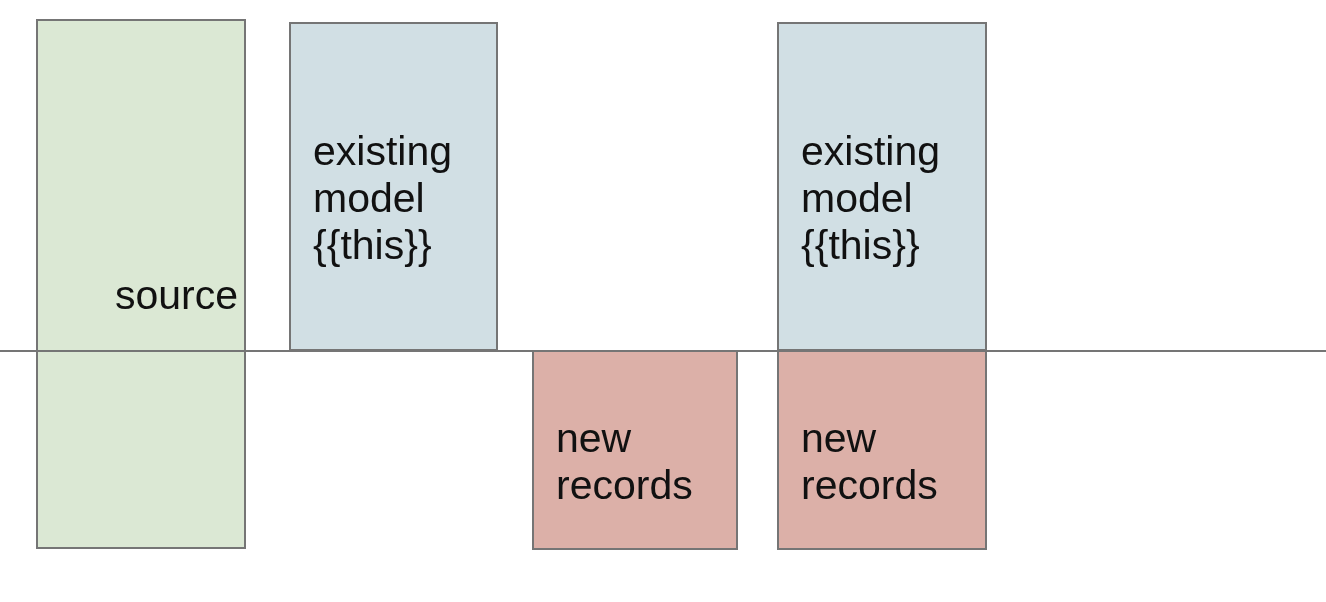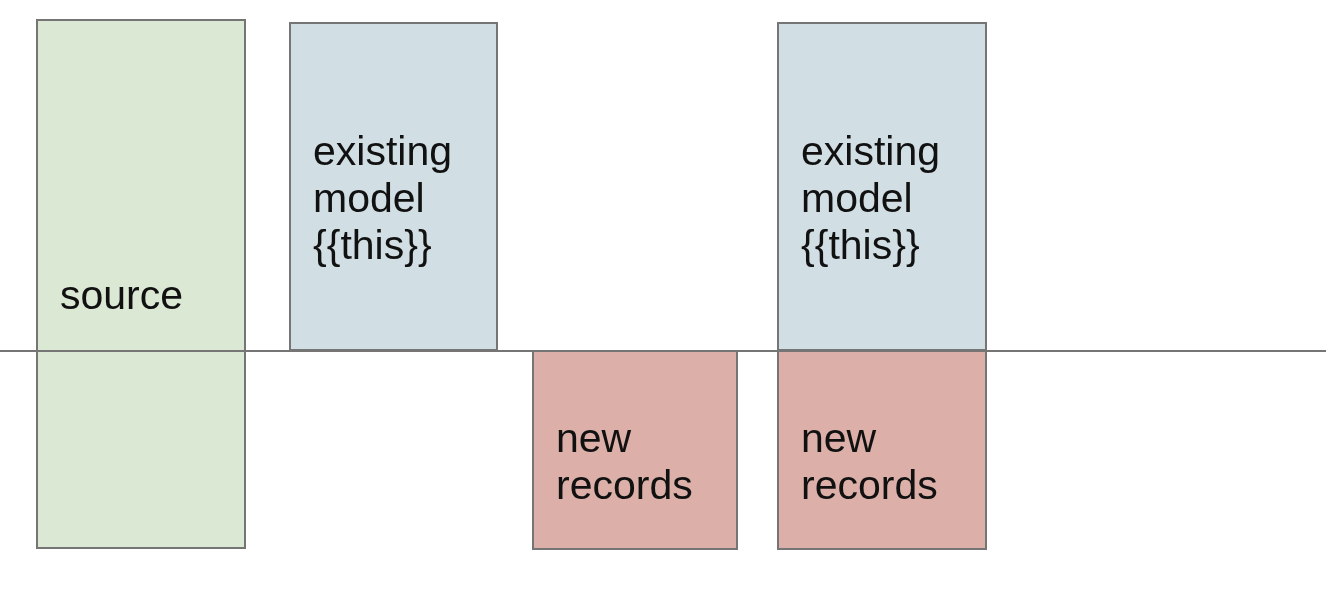--- a/index.html
+++ b/index.html
@@ -45,21 +45,21 @@
   .box-existing-2      { left: 777px;  top: 22px;  width: 210px; height: 329px; z-index: 0; }
   .box-new-records-2   { left: 777px;  top: 350px; width: 210px; height: 200px; z-index: 0; }
   .box-full-refresh    { left: 1042px; top: 18px;  width: 210px; height: 530px; z-index: 2; }
   .label { display: inline-block; margin-top: 23px; }
 </style>
 </head>
 <body>
 
 <div class="canvas">
 
-  <div class="box box-source" style="background-color: rgb(219, 232, 212);">
+  <div class="box box-source" style="background-color: rgb(219, 232, 212); justify-content: flex-end;">
     <span class="label">source</span>
   </div>
 
   <div class="box box-existing-1" style="background-color: rgb(209, 223, 228);">
     <span class="label">existing
 model
 {{this}}</span>
   </div>
 
   <div class="box box-new-records-1" style="background-color: rgb(220, 176, 168);">

